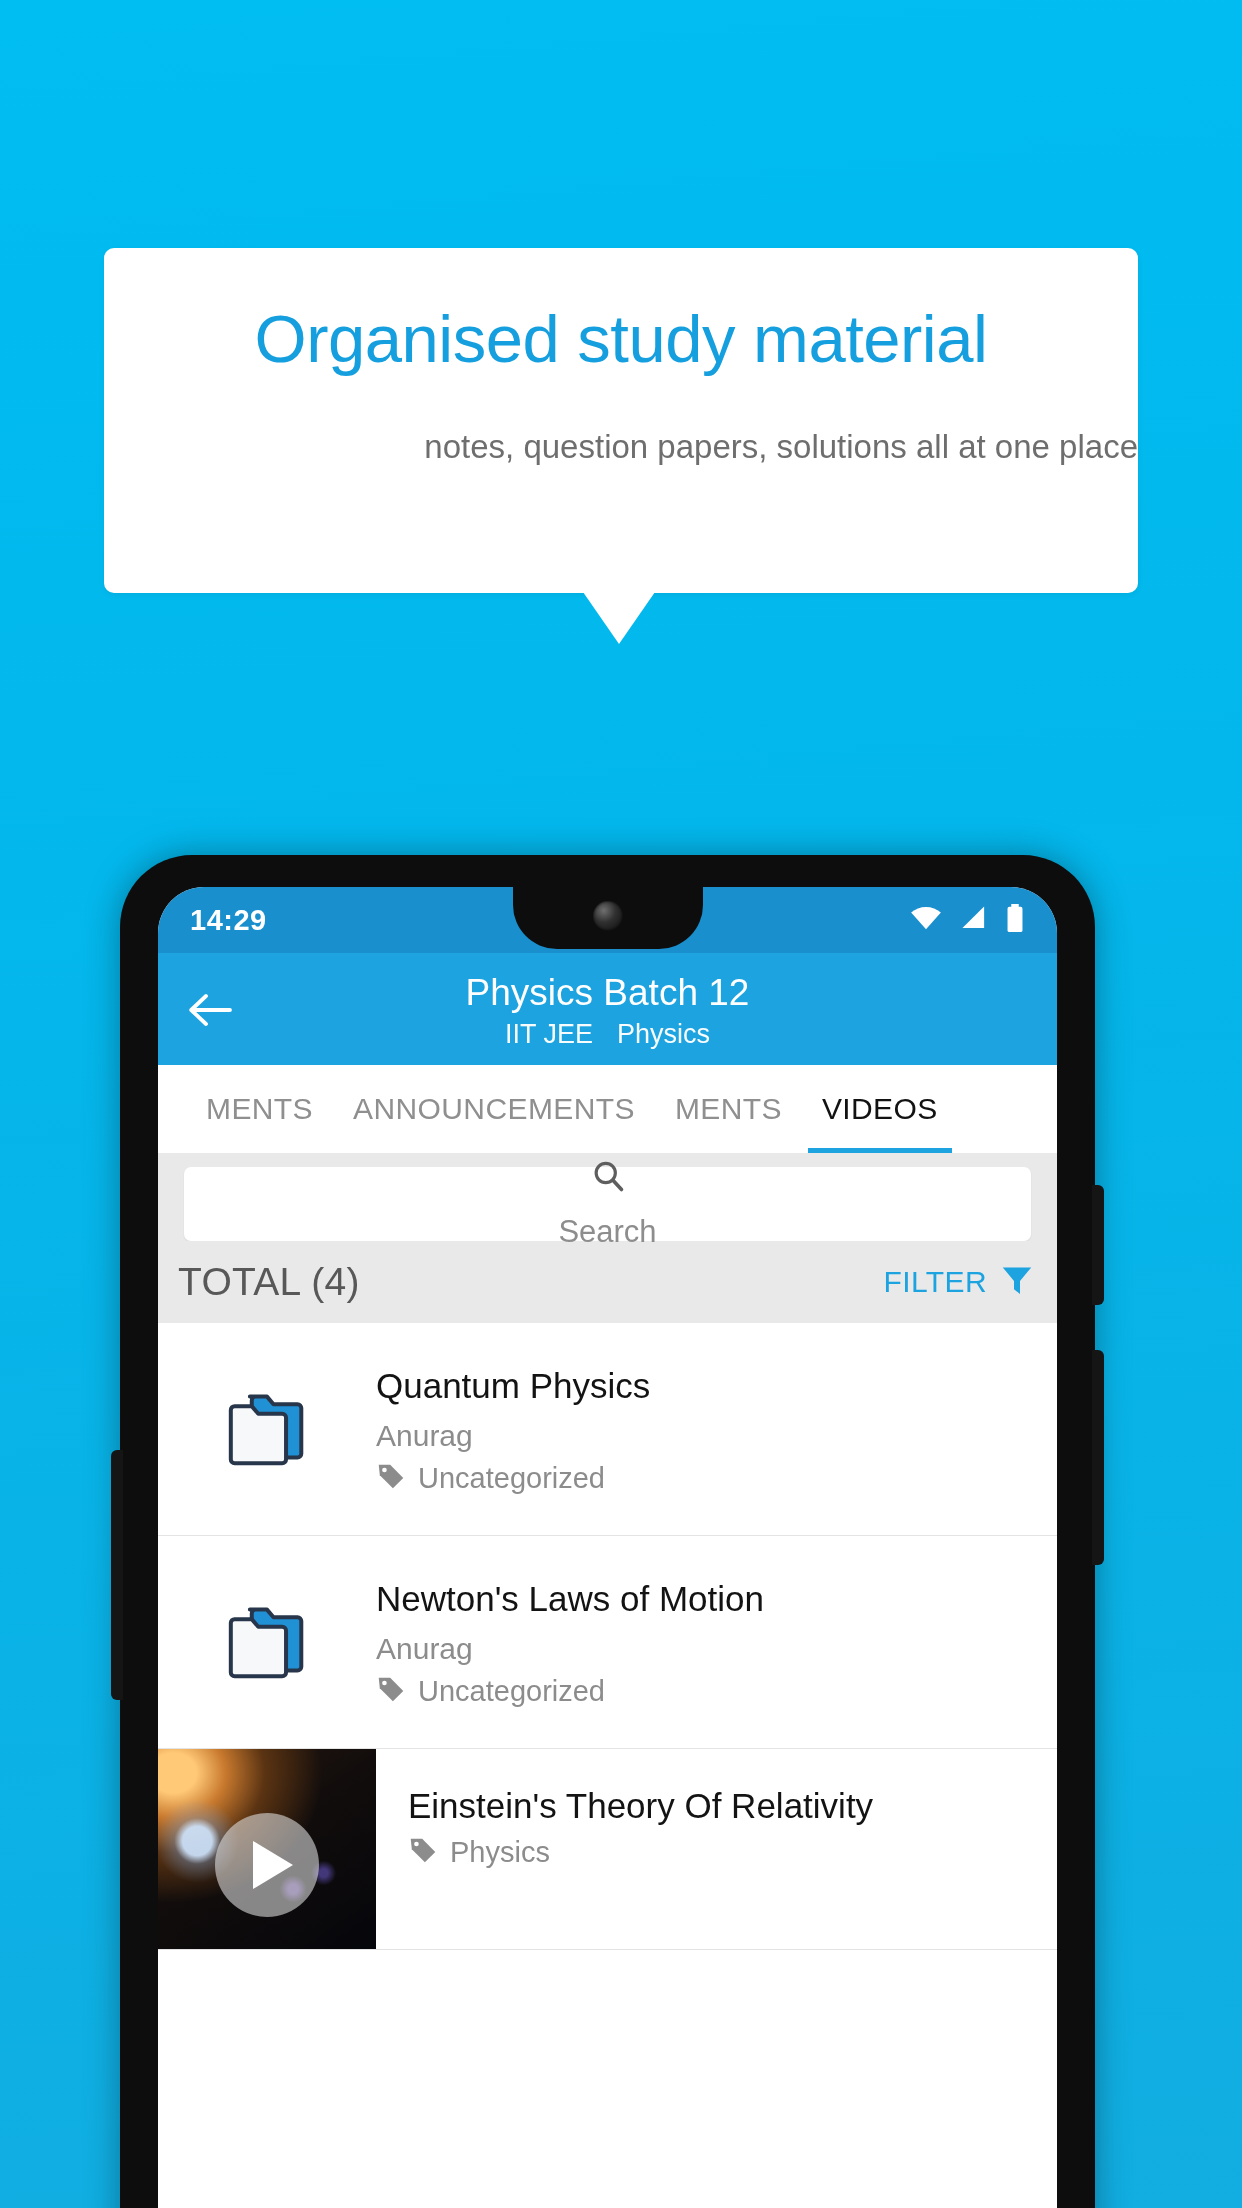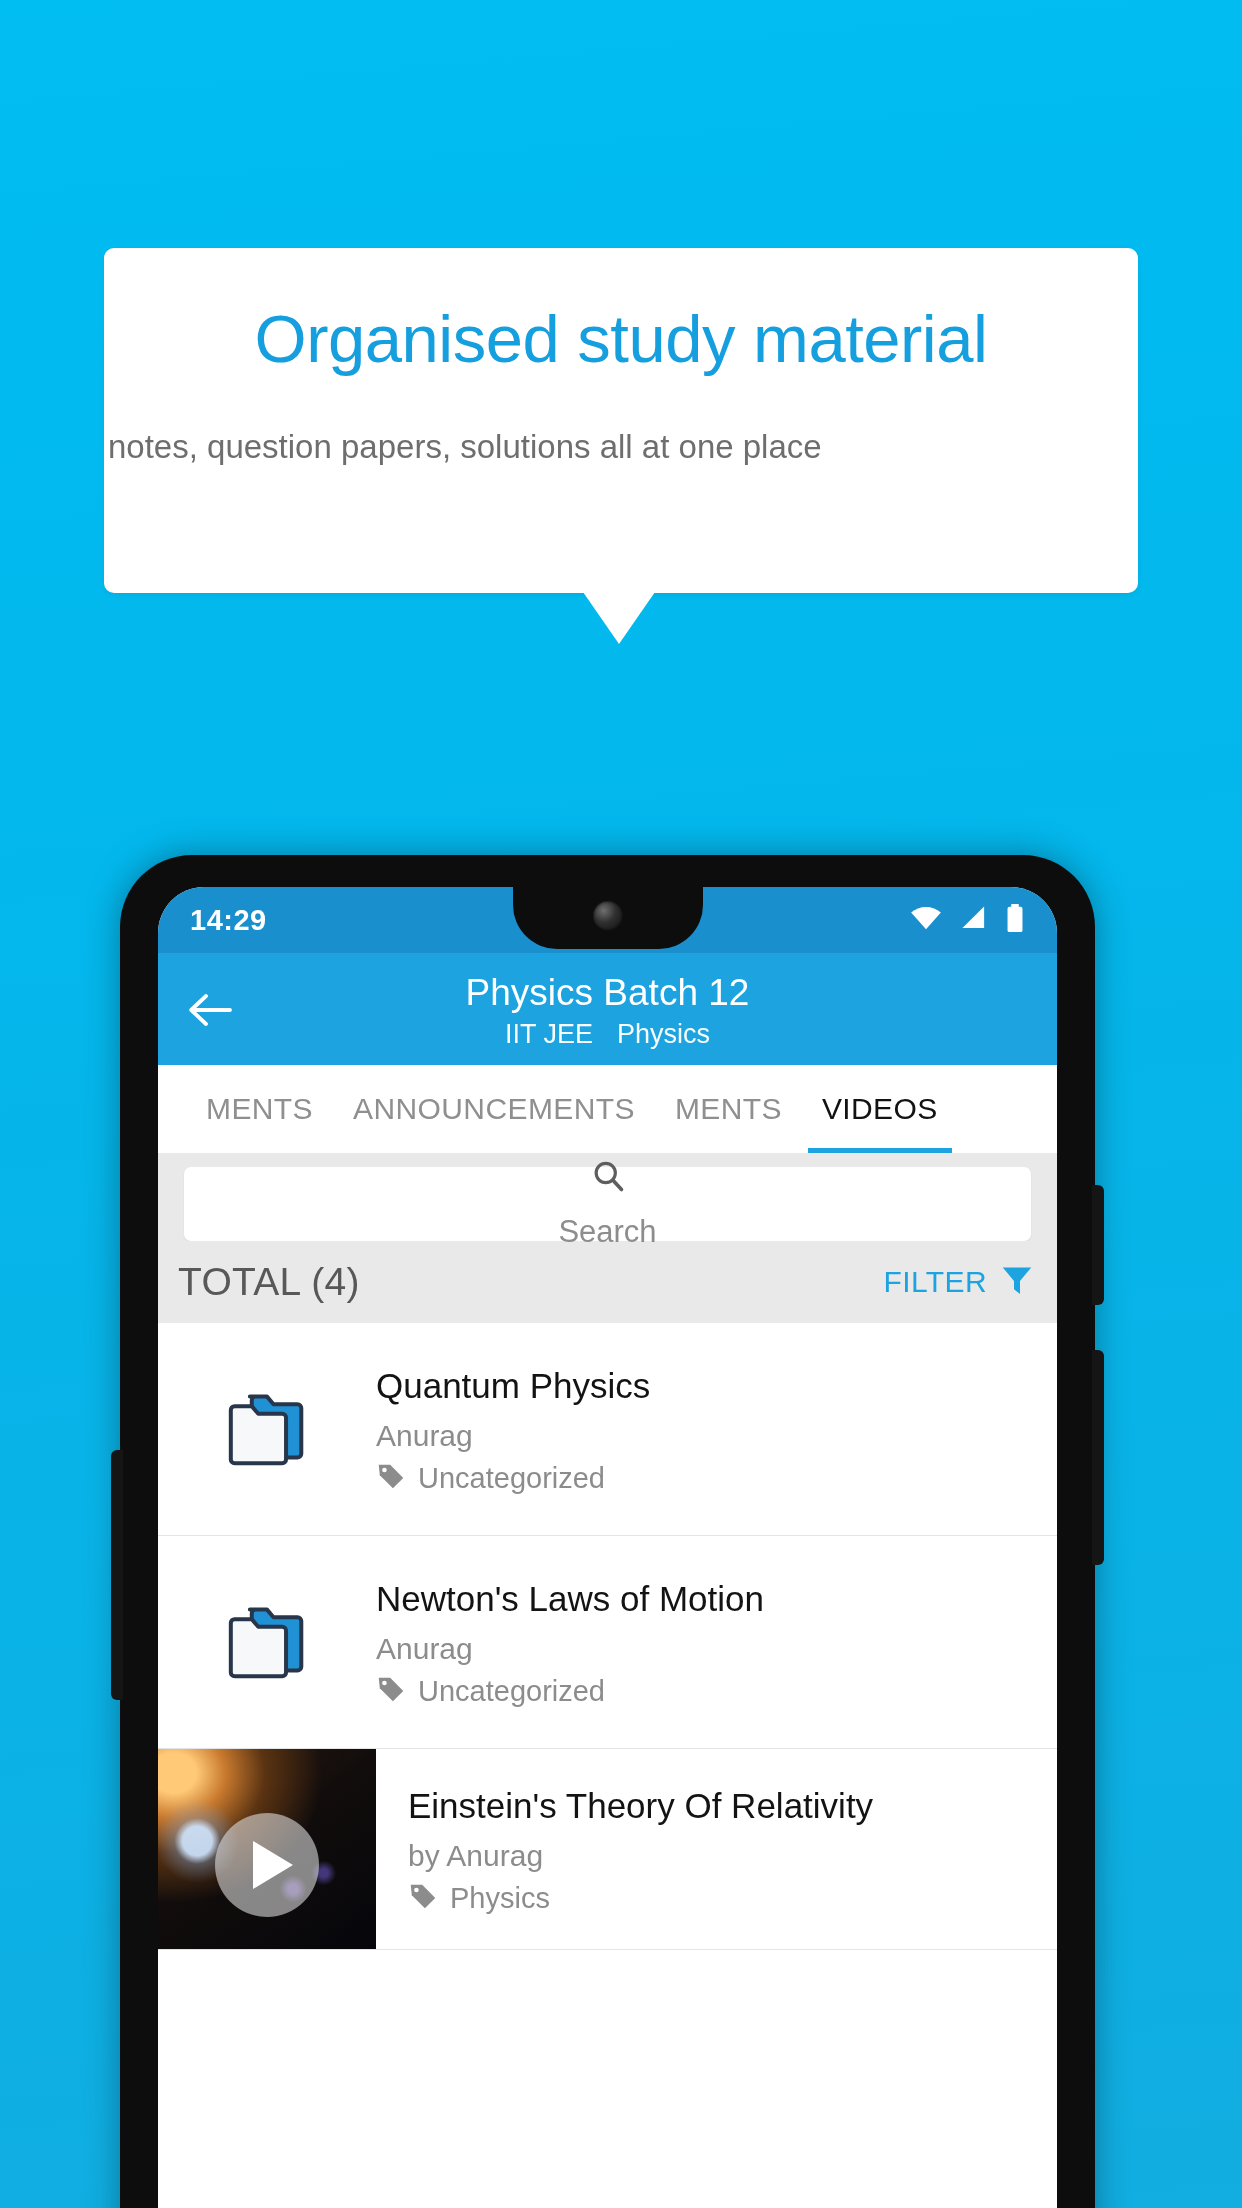--- a/index.html
+++ b/index.html
@@ -31,22 +31,22 @@
   .bubble-title{
     position:absolute;left:0;right:0;top:52px;
     text-align:center;
     color:#159fde;
     font-size:67px;
     font-weight:400;
     letter-spacing:-0.5px;
     white-space:nowrap;
   }
   .bubble-sub{
-    position:absolute;left:4px;right:0;top:180px;
-    text-align:left;
+    position:absolute;left:12px;right:0;top:180px;
+    text-align:right;
     color:#6e6e6e;
     font-size:33px;
     font-weight:400;
     white-space:nowrap;
   }
 
   
   .phone{
     position:absolute;left:120px;top:855px;width:975px;height:1420px;
     background:#0d0d0d;
@@ -323,21 +323,20 @@
           </div>
         </div>
       </div>
 
       <div class="row-video">
         <div class="thumb">
           <div class="play"></div>
         </div>
         <div class="video-body">
           <div class="row-title">Einstein's Theory Of Relativity</div>
-          <div class="row-sub">by Anurag</div>
           <div class="row-tag">
             <span>
               <svg width="30" height="30" viewBox="0 0 22 22">
                 <path d="M2 2.8 L10.4 2.8 L20 12.4 L12.4 20 L2.8 10.4 Z" fill="#8c8c8c"></path>
                 <circle cx="6.2" cy="6.6" r="1.7" fill="#ffffff"></circle>
               </svg>
             </span>
             <span class="row-tag-text">Physics</span>
           </div>
         </div>

